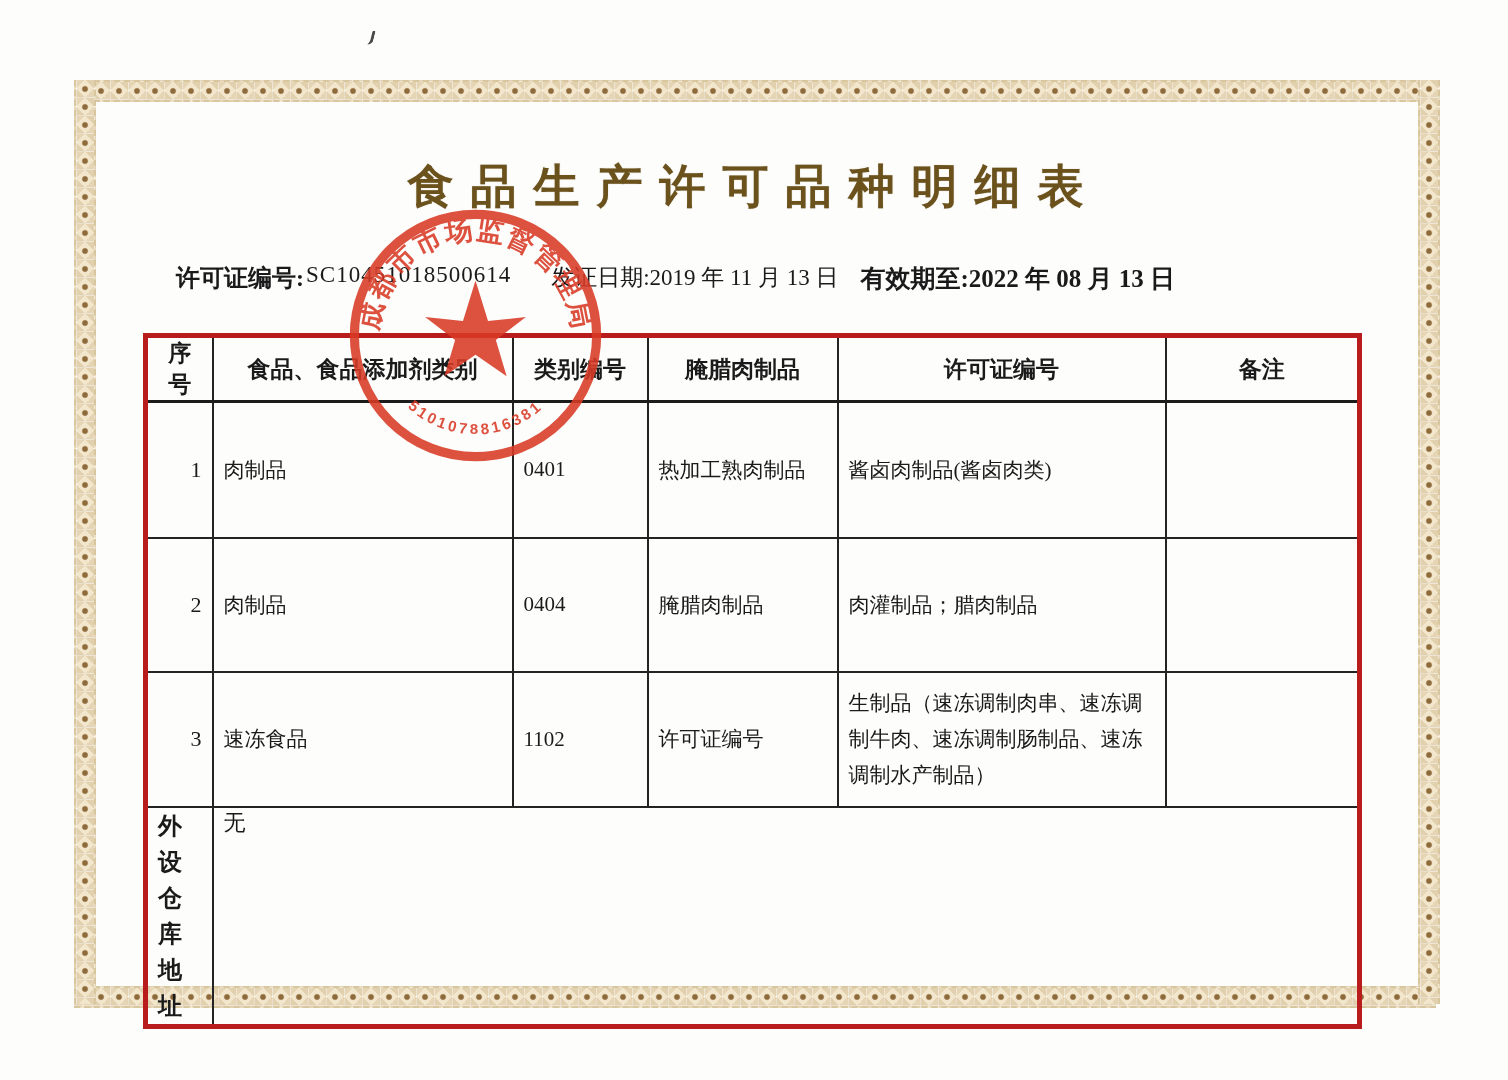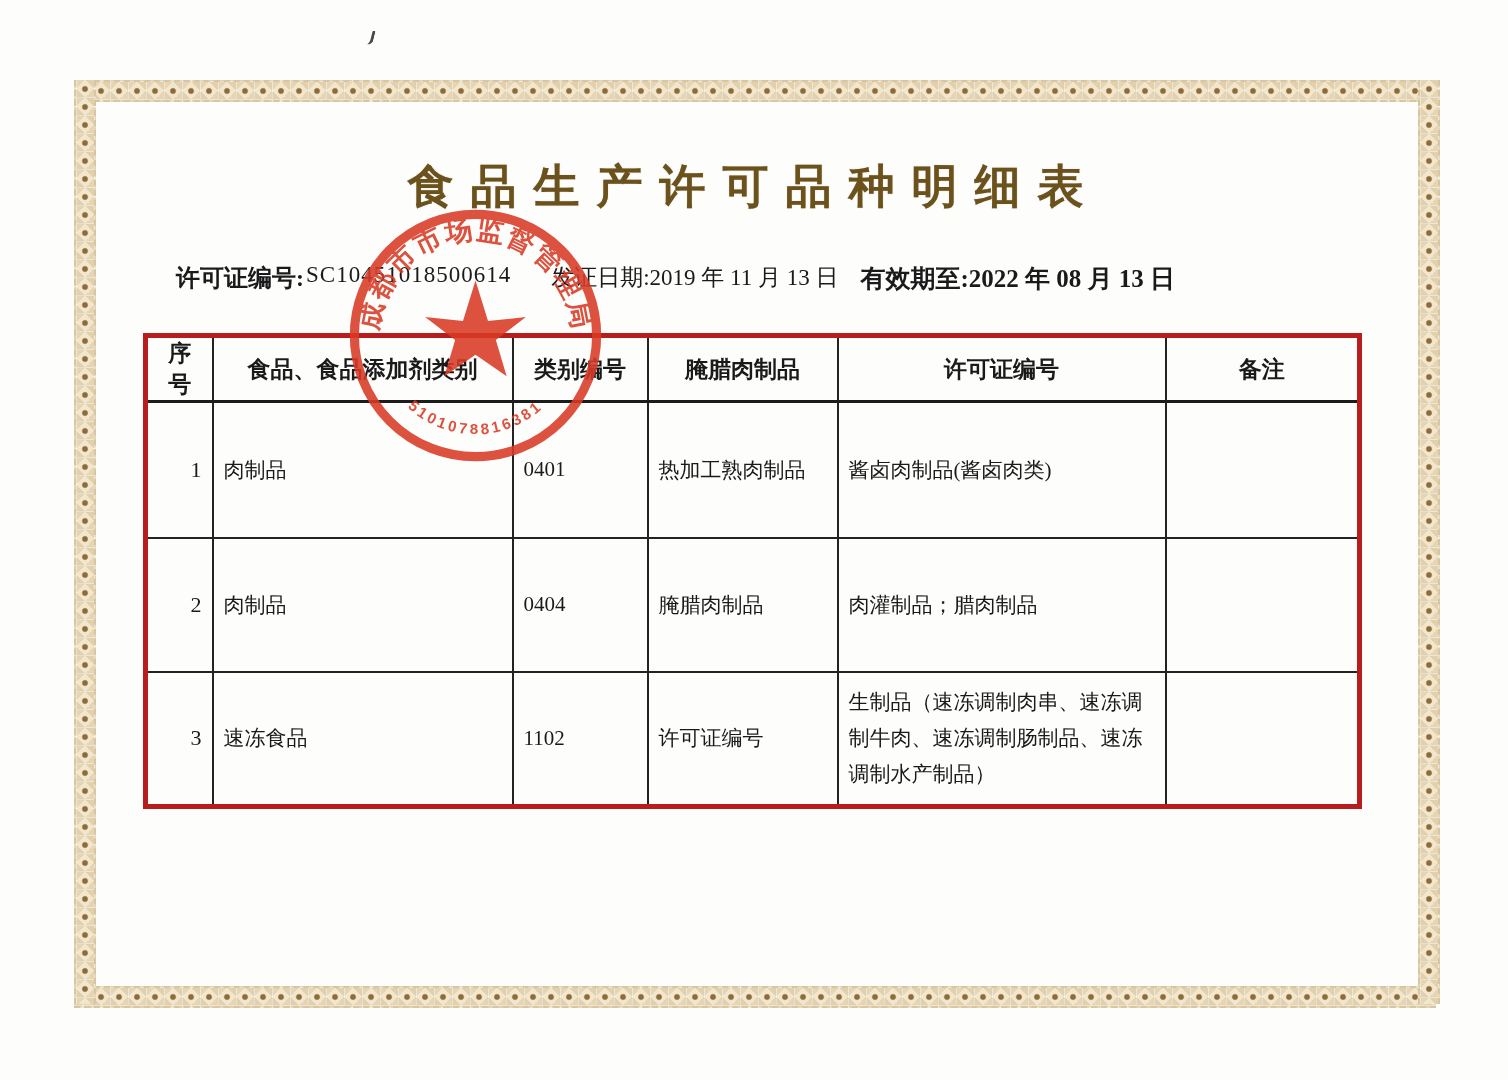--- a/index.html
+++ b/index.html
@@ -164,20 +164,28 @@
         <td class="c-remark"></td>
       </tr>
       <tr class="r3">
         <td class="c-no">3</td>
         <td class="c-cat">速冻食品</td>
         <td class="c-code">1102</td>
         <td class="c-name">许可证编号</td>
         <td class="c-detail">生制品（速冻调制肉串、速冻调制牛肉、速冻调制肠制品、速冻调制水产制品）</td>
         <td class="c-remark"></td>
       </tr>
+      <tr class="r-wh">
+        <td class="wh-label">
+          <div>外设</div>
+          <div>仓库</div>
+          <div>地址</div>
+        </td>
+        <td class="wh-value" colspan="5">无</td>
+      </tr>
     </tbody>
   </table>
 
   <svg id="stamp" viewBox="0 0 280 280">
     <defs>
       <path id="arcTop" d="M 45,140 A 95,95 0 0 1 235,140" fill="none"></path>
       <path id="arcBottom" d="M 60,195 A 97,97 0 0 0 220,195" fill="none"></path>
     </defs>
     <circle cx="140" cy="140" r="119" fill="none" stroke-width="9" stroke="#d93a26"></circle>
     <path d="M140,86 L152.3,125.7 L189.5,121.9 L160,144.5 L170.6,180.1 L140,159

